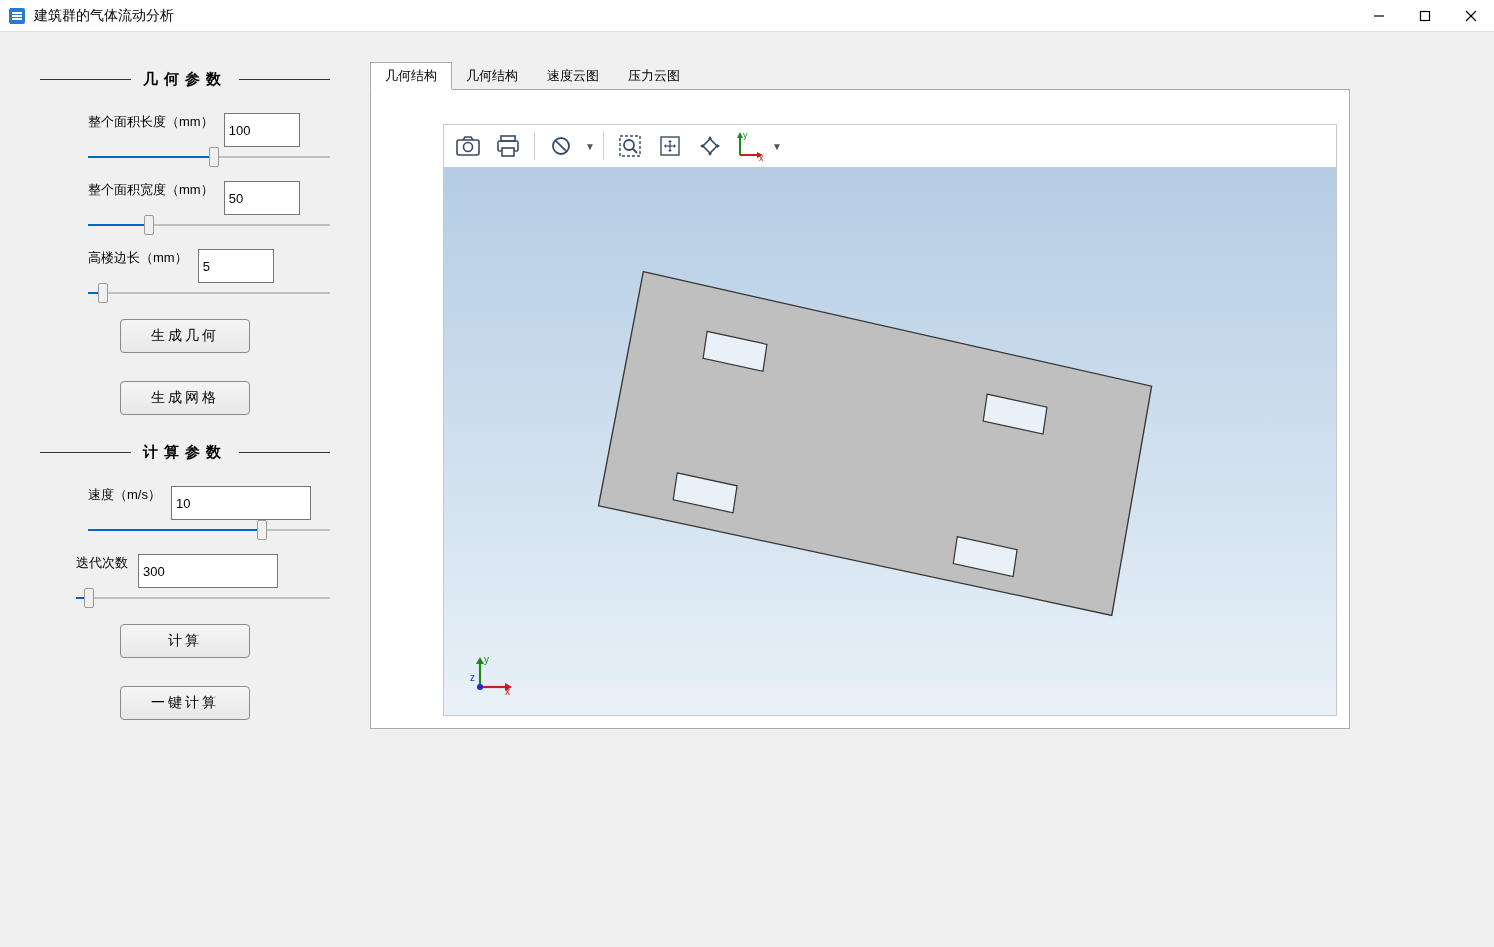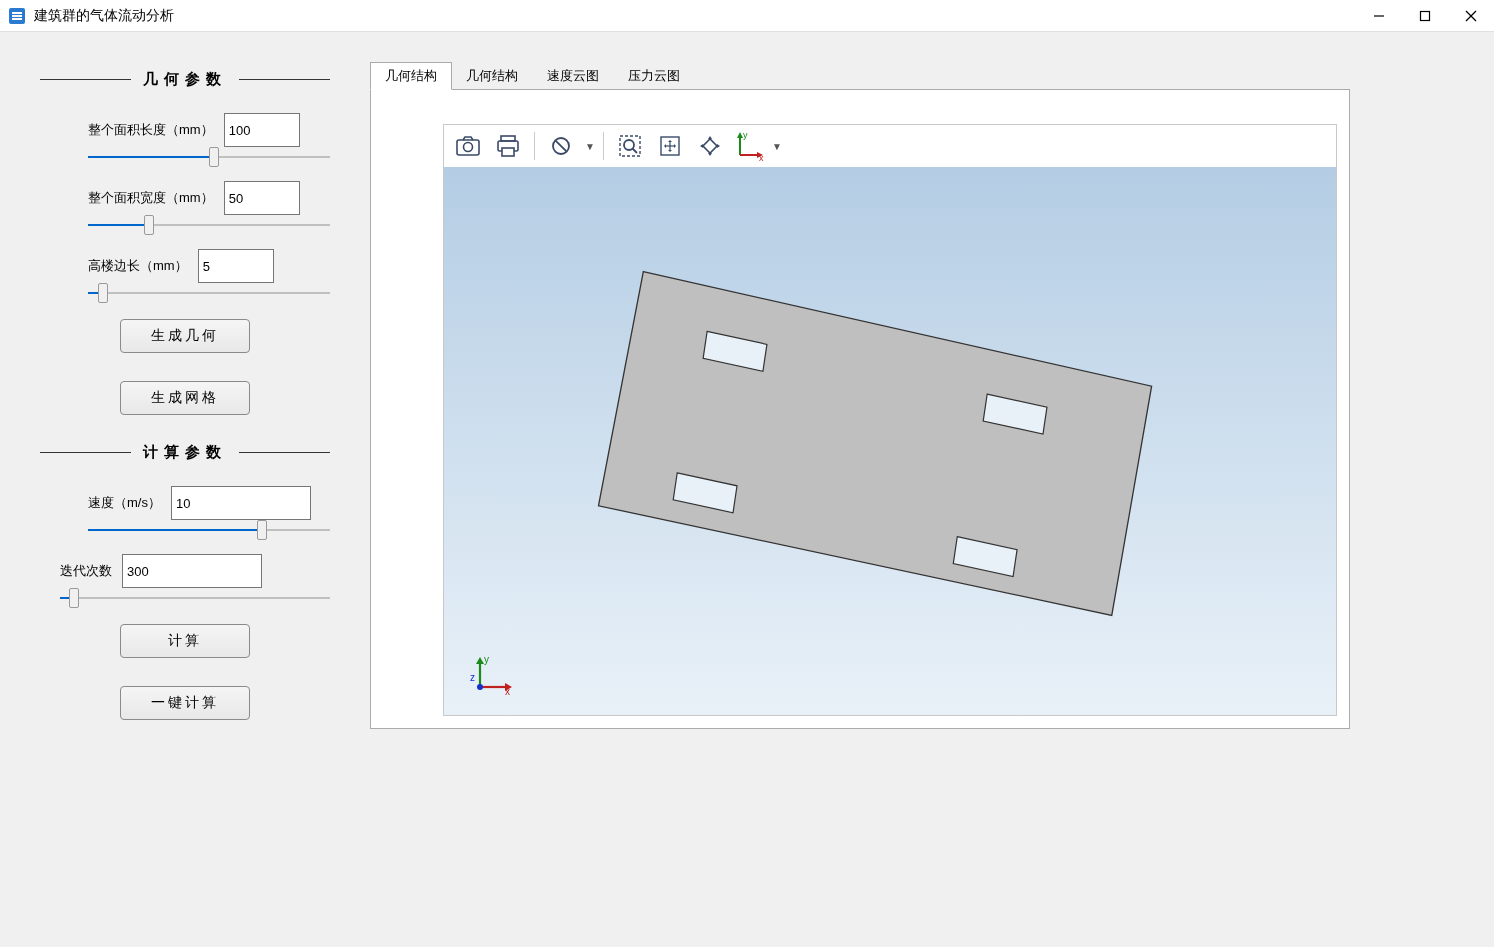--- a/index.html
+++ b/index.html
@@ -48,21 +48,21 @@
   margin: 8px 0 24px 0;
   font-weight: bold;
 }
 .group-header .line { flex: 1; height: 1px; background: #333; }
 .group-header .gtitle { font-size: 15px; color: #000; letter-spacing: 6px; }
 
 .field {
   margin: 0 0 18px 48px;
 }
 .field-row {
-  display: flex; align-items: center; gap: 10px;
+  display: flex; align-items: flex-start; gap: 10px;
   justify-content: flex-start;
 }
 .field-label { font-size: 13px; color: #000; white-space: nowrap; }
 .field-input {
   width: 76px; height: 34px;
   border: 1px solid #767676;
   background: #fff;
   font-size: 13px;
   padding: 0 4px;
 }
@@ -264,21 +264,21 @@
           <span class="field-label">速度（m/s）</span>
           <input class="field-input wide" value="10" style="">
         </div>
         <div class="slider-track">
           <div class="slider-rail"></div>
           <div class="slider-fill" style="width:72%"></div>
           <div class="slider-thumb" style="left:72%"></div>
         </div>
       </div>
 
-      <div class="field" style="margin-left:20px">
+      <div class="field" style="margin-left:36px">
         <div class="field-row">
           <span class="field-label">迭代次数</span>
           <input class="field-input wide" value="300" style="">
         </div>
         <div class="slider-track">
           <div class="slider-rail"></div>
           <div class="slider-fill" style="width:5%"></div>
           <div class="slider-thumb" style="left:5%"></div>
         </div>
       </div>

